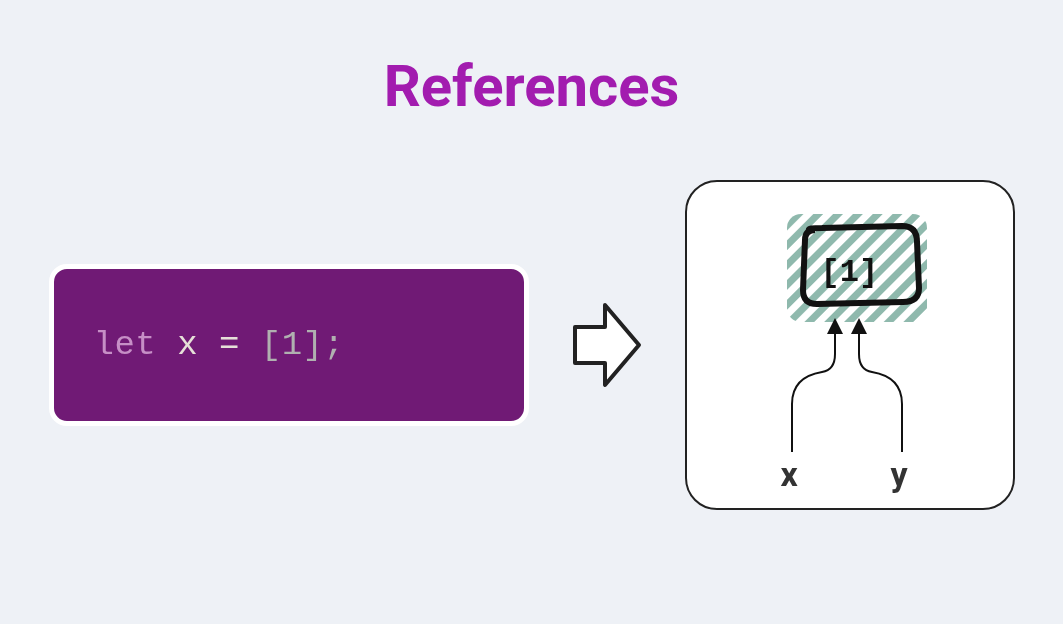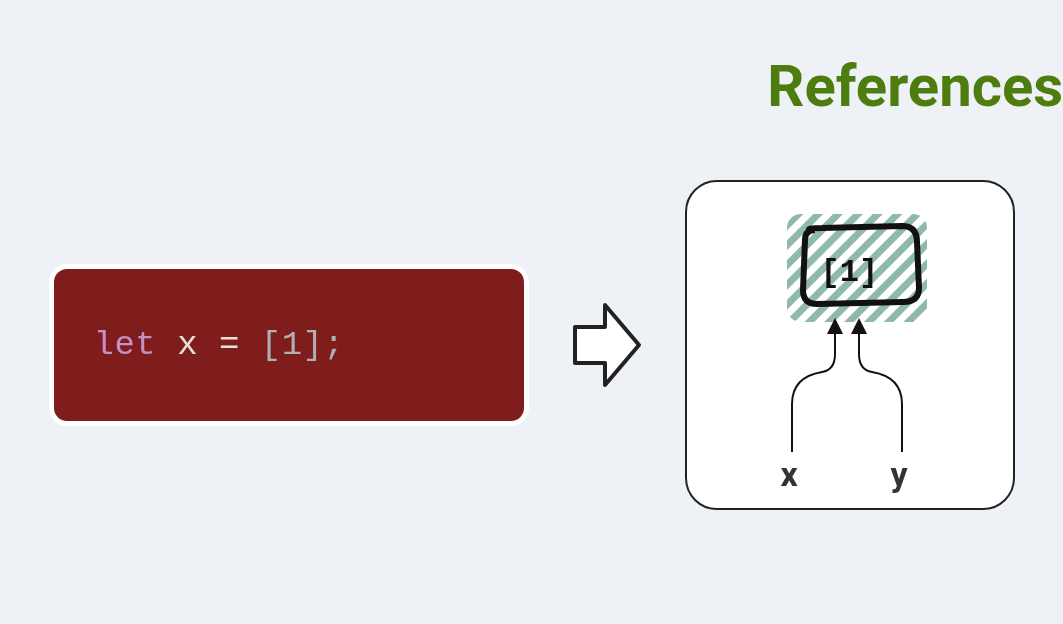--- a/index.html
+++ b/index.html
@@ -5,35 +5,35 @@
   * { box-sizing: border-box; margin: 0; padding: 0; }
   body {
     width: 1063px;
     height: 624px;
     background: #eef1f6;
     font-family: -apple-system, BlinkMacSystemFont, "Segoe UI", Roboto, Helvetica, Arial, sans-serif;
     position: relative;
     overflow: hidden;
   }
   .title {
-    text-align: right;
+    text-align: center;
     font-size: 58px;
     font-weight: 700;
-    color: #4d7c0f;
+    color: #a21caf;
     padding-top: 52px;
   }
   .content {
     display: flex;
     align-items: center;
     justify-content: center;
     gap: 38px;
     margin-top: 60px;
   }
   .code-block {
-    background: #7f1d1d;
+    background: #701a75;
     border: 5px solid #ffffff;
     border-radius: 18px;
     padding: 50px 40px 50px 40px;
     width: 480px;
     font-family: "SFMono-Regular", Consolas, "Liberation Mono", Menlo, monospace;
     font-size: 34px;
     line-height: 1.55;
     letter-spacing: 0.5px;
   }
   .kw { color: #c68fc6; }

